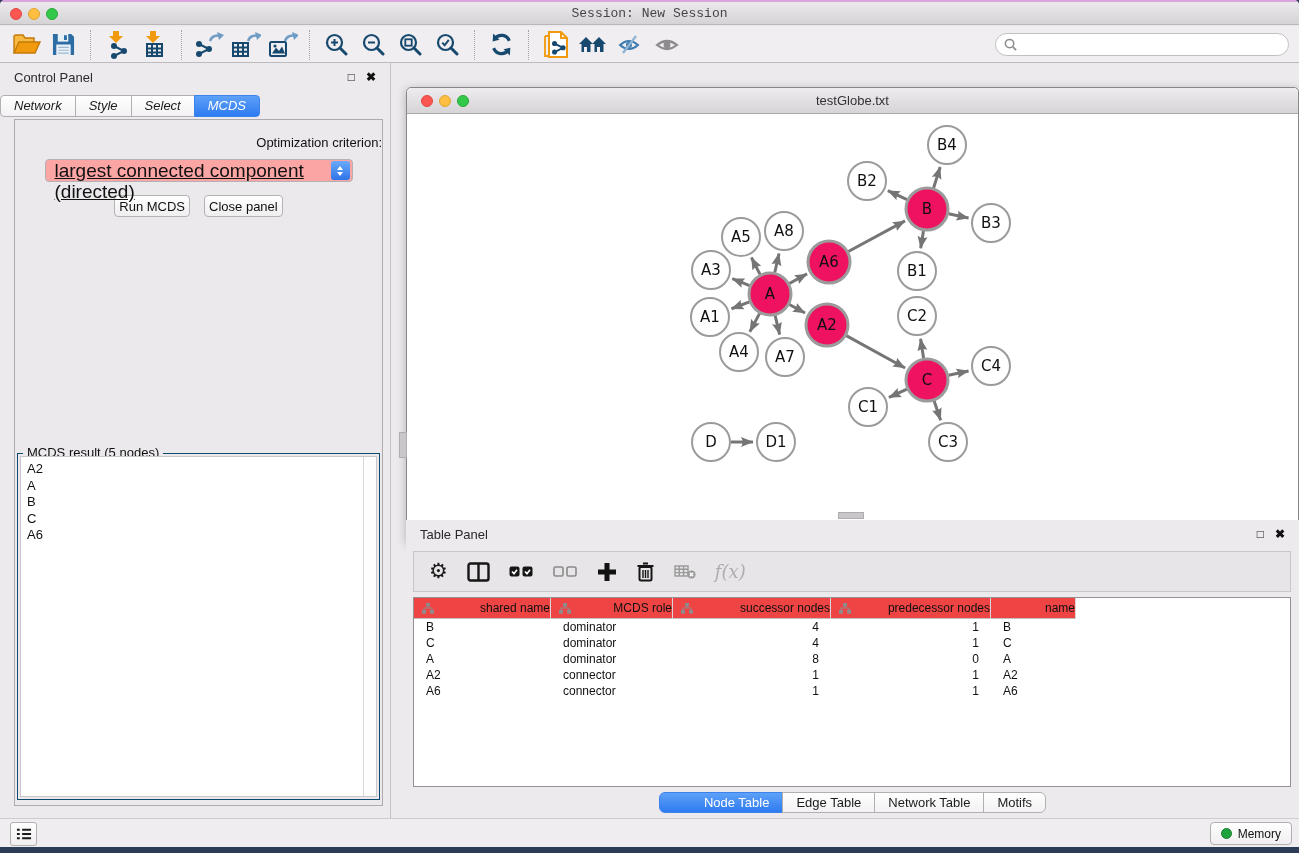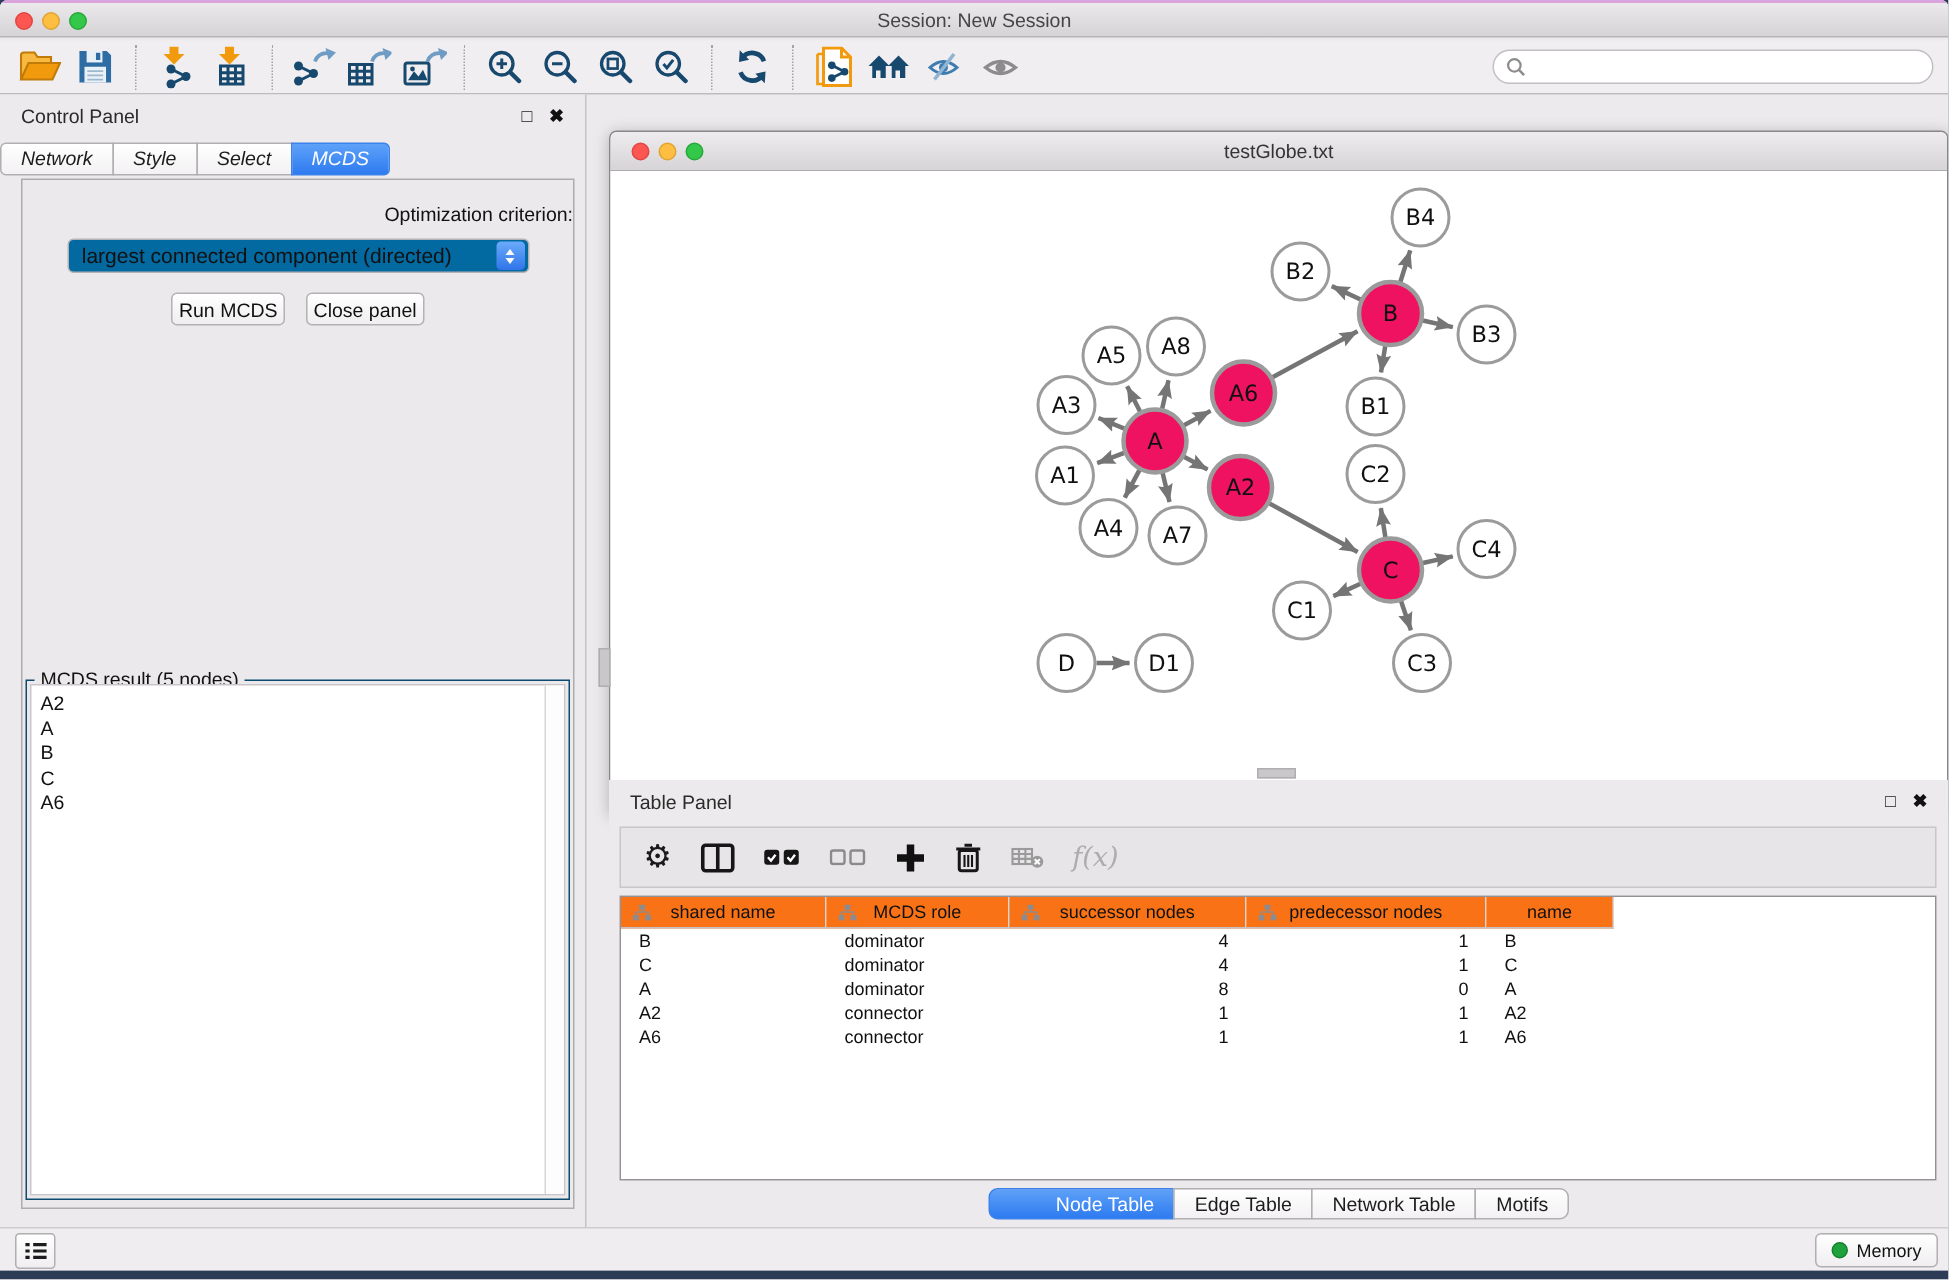--- a/index.html
+++ b/index.html
@@ -2,21 +2,21 @@
 <html><head>
 <meta charset="utf-8">
 <style>
   * { margin:0; padding:0; box-sizing:border-box; }
   html,body { width:1299px; height:853px; font-family:"Liberation Sans", sans-serif; }
   .screen { position:relative; width:1299px; height:853px; background:#2c3b56; overflow:hidden; }
   .app { position:absolute; left:0; top:0; width:1299px; height:847px; background:#eceaec; border-radius:5px 5px 0 0; overflow:hidden; }
 
   
   .titlebar { position:absolute; left:0; top:0; width:100%; height:25px;
-    background:linear-gradient(#ece9ec,#d6d3d6); border-top:2px solid #d9a4db; border-bottom:1px solid #b8b5b8; }
+    background:linear-gradient(#ece9ec,#d6d3d6); border-top:2px solid #d9a4db; border-bottom:1px solid #b8b5b8;font-family:Liberation Mono, monospace; }
   .traffic { position:absolute; top:6px; width:12px; height:12px; border-radius:50%; }
   .tl-red { left:10px; background:#fc5652; border:1px solid #e14742; }
   .tl-yellow { left:28px; background:#fdbe41; border:1px solid #e0a432; }
   .tl-green { left:46px; background:#34c84a; border:1px solid #27a83a; }
   .title-text { position:absolute; width:100%; top:4px; text-align:center; font-size:13px; color:#454545; }
 
   
   .toolbar { position:absolute; left:0; top:27px; width:100%; height:36px; background:#f0eef0;
     border-bottom:1px solid #bebbbe; display:flex; align-items:center; padding-left:8px; }
   .tbtn { width:37px; height:30px; display:flex; align-items:center; justify-content:center; flex:0 0 auto; }
@@ -35,22 +35,22 @@
   .cp-tabs { display:flex; margin-top:4px;font-style:italic; }
   .tab { height:22px; line-height:20px; padding:0 13px; background:linear-gradient(#ffffff,#f3f1f3);
     border:1px solid #b2afb2; font-size:13px; color:#1c1c1c; margin-left:-1px; }
   .tab:first-child { border-radius:4px 0 0 4px; margin-left:0; }
   .tab:last-child { border-radius:0 4px 4px 0; }
   .tab.active { background:linear-gradient(#5ea1f8,#2e7bf0); border-color:#3b82ec; color:#fff; }
 
   .cp-content { position:absolute; left:14px; width:369px; top:56px; bottom:12px;
     background:#ebe9eb; border:1px solid #aeabae; }
   .opt-label { margin-top:15px; text-align:right; font-size:13px; color:#111; }
-  .criterion-select { position:relative; margin:9px auto 0; width:308px; height:23px; background:#0369a1;
-    border:1px solid #b5b2b5; border-radius:4px; font-size:14px; color:#111; line-height:21px; padding-left:9px; }
+  .criterion-select { position:relative; margin:9px auto 0; width:308px; height:23px; background:#fca5a5;
+    border:1px solid #b5b2b5; border-radius:4px; font-size:19px; color:#111; line-height:21px; padding-left:9px;text-decoration:underline; }
   .stepper { position:absolute; right:2px; top:1px; width:19px; height:19px; border-radius:3px;
     background:linear-gradient(#6aabfa,#2f74e9); display:flex; flex-direction:column; align-items:center; justify-content:center; }
   .chev-up { width:0; height:0; border-left:3.5px solid transparent; border-right:3.5px solid transparent; border-bottom:4.5px solid #fff; margin-bottom:2px; }
   .chev-down { width:0; height:0; border-left:3.5px solid transparent; border-right:3.5px solid transparent; border-top:4.5px solid #fff; }
   .btn-row { margin-top:13px; display:flex; justify-content:center; gap:14px; }
   .mac-btn { height:22px; padding:0 4px; font-size:13px; color:#111; background:linear-gradient(#ffffff,#f0eef0);
     border:1px solid #b5b2b5; border-radius:4px; }
 
   .mcds-fieldset { position:absolute; left:2px; right:2px; top:333px; bottom:5px; border:1px solid #0c4a6e; }
   .mcds-legend { position:absolute; top:-9px; left:5px; background:#ebe9eb; padding:0 4px; font-size:13px; color:#111; }
@@ -77,22 +77,22 @@
   
   .table-panel { position:absolute; left:406px; top:520px; width:893px; height:298px; background:#eceaec; }
   .tp-toolbar { position:absolute; left:7px; right:8px; top:31px; height:41px; background:#e7e5e7;
     border:1px solid #c9c6c9; display:flex; align-items:center; gap:19px; padding-left:15px; }
   .tp-icon { display:flex; align-items:center; justify-content:center; }
   .gear-glyph { font-size:21px; color:#1a1a1a; font-family:"DejaVu Sans", sans-serif; line-height:1; }
   .fx { font-family:"DejaVu Serif", serif; font-style:italic; font-size:18px; color:#adadad; }
 
   .tp-table { position:absolute; left:7px; right:8px; top:77px; height:190px; background:#fff; border:1px solid #949194; overflow:hidden; }
   .thead { display:flex; height:21px; }
-  .th { position:relative; height:21px; background:#f97316; border-right:1px solid #d8d6d8; border-bottom:1px solid #c2c0c2;
-    display:flex; align-items:center; justify-content:center; font-size:12px; color:#111; flex:0 0 auto; }
+  .th { position:relative; height:21px; background:#ef4444; border-right:1px solid #d8d6d8; border-bottom:1px solid #c2c0c2;
+    display:flex; align-items:center; justify-content:flex-end; font-size:12px; color:#111; flex:0 0 auto; }
   .th .attr-icon { position:absolute; left:8px; top:5px; }
   .tr { display:flex; height:16px; }
   .td { height:16px; line-height:16px; font-size:12px; color:#111; padding:0 12px; overflow:hidden; flex:0 0 auto; }
 
   .tp-tabs { position:absolute; left:0; right:0; top:272px; display:flex; justify-content:center; }
   .tp-tab { height:21px; line-height:19px; padding:0 13px; background:linear-gradient(#ffffff,#f3f1f3);
     border:1px solid #b2afb2; font-size:13px; color:#1c1c1c; margin-left:-1px; }
   .tp-tab:first-child { border-radius:6px 0 0 6px; margin-left:0;padding-left:44px; }
   .tp-tab:last-child { border-radius:0 6px 6px 0; }
   .tp-tab.active { background:linear-gradient(#5ea1f8,#2e7bf0); border-color:#3b82ec; color:#fff; }

